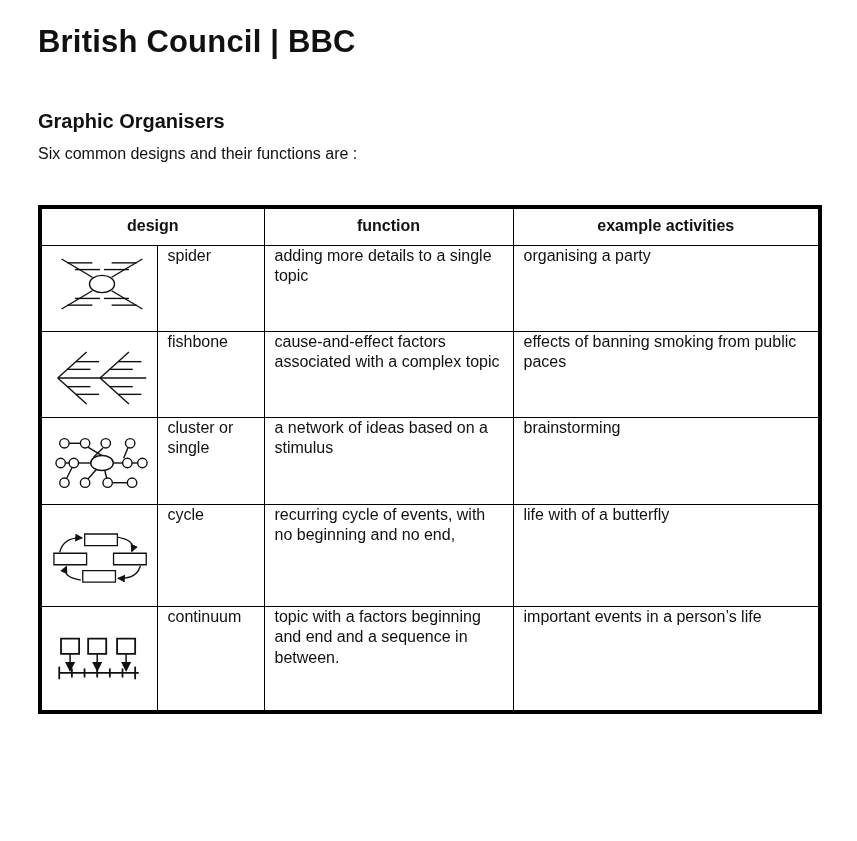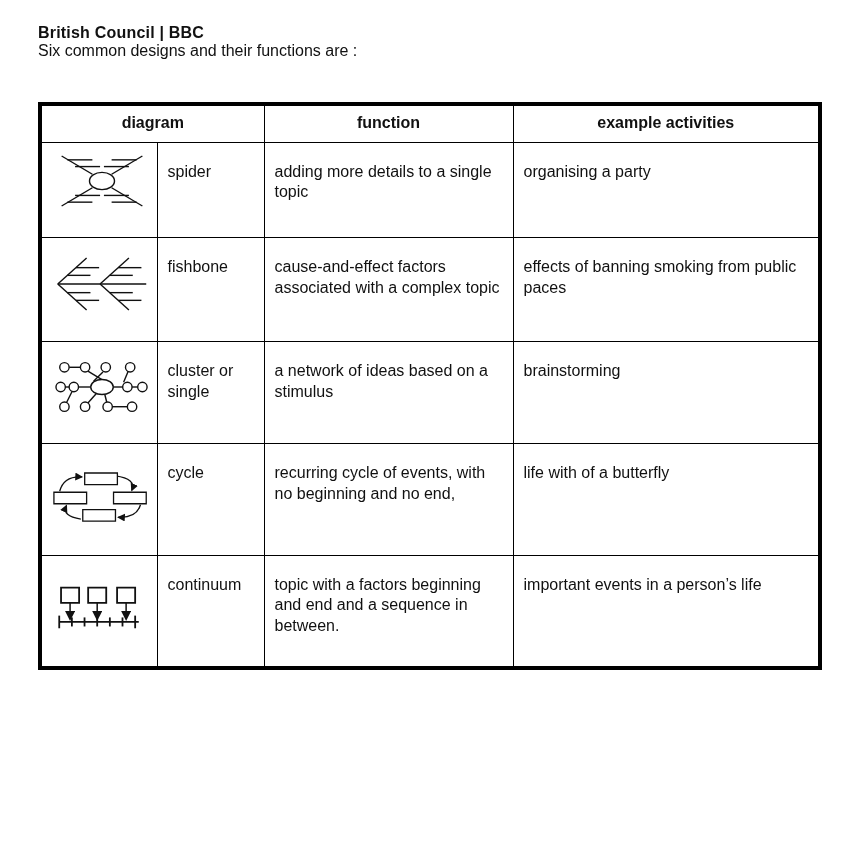--- a/index.html
+++ b/index.html
@@ -5,40 +5,40 @@
   * { box-sizing: border-box; }
   html, body {
     margin: 0; padding: 0;
     width: 857px; height: 841px;
     background: #ffffff;
     font-family: "Liberation Sans", "DejaVu Sans", sans-serif;
     color: #111111;
   }
   .page { padding: 24px 38px 0 38px; }
   .doc-title {
-    font-size: 16px; font-weight: bold; margin: 0 0 0 0;
+    font-size: 31px; font-weight: bold; margin: 0 0 0 0;
     letter-spacing: 0.2px;
   }
   .section-heading {
     font-size: 20px; font-weight: bold; margin: 50px 0 12px 0;
   }
   .intro-text { font-size: 16px; margin: 0 0 0 0; }
 
   table.organisers {
     border-collapse: collapse;
     margin-top: 42px;
     width: 780px;
     table-layout: fixed;
     border: 4px solid #000;
   }
   table.organisers th, table.organisers td {
     border: 1px solid #000;
     font-size: 16px;
     vertical-align: top;
-    padding: 19px 10px;
+    padding: 0 10px;
     line-height: 1.3;
   }
   table.organisers th {
     text-align: center;
     font-weight: bold;
     height: 38px;
     vertical-align: middle;
     padding: 4px;
   }
   col.c-icon { width: 117px; }
@@ -62,33 +62,34 @@
   svg.org-icon { display: inline-block; }
   svg.org-icon * { vector-effect: non-scaling-stroke; }
 </style>
 </head>
 <body>
 
 <div class="page">
 
   <h1 class="doc-title">British Council | BBC</h1>
 
+  <h2 class="section-heading">Graphic Organisers</h2>
 
   <p class="intro-text">Six common designs and their functions are :</p>
 
   <table class="organisers">
     <colgroup>
       <col class="c-icon">
         <col class="c-name">
         <col class="c-func">
         <col class="c-ex">
     </colgroup>
     <thead>
       <tr>
-        <th colspan="2">diagram</th>
+        <th colspan="2">design</th>
         <th>function</th>
         <th>example activities</th>
       </tr>
     </thead>
     <tbody>
 
       <tr class="r1">
         <td class="icon-cell pt-sm">
           <svg class="org-icon" width="100" height="64" viewBox="0 0 104 66" fill="none" stroke="#111" stroke-width="1.4">
             <ellipse cx="52" cy="33" rx="13" ry="9"></ellipse>

